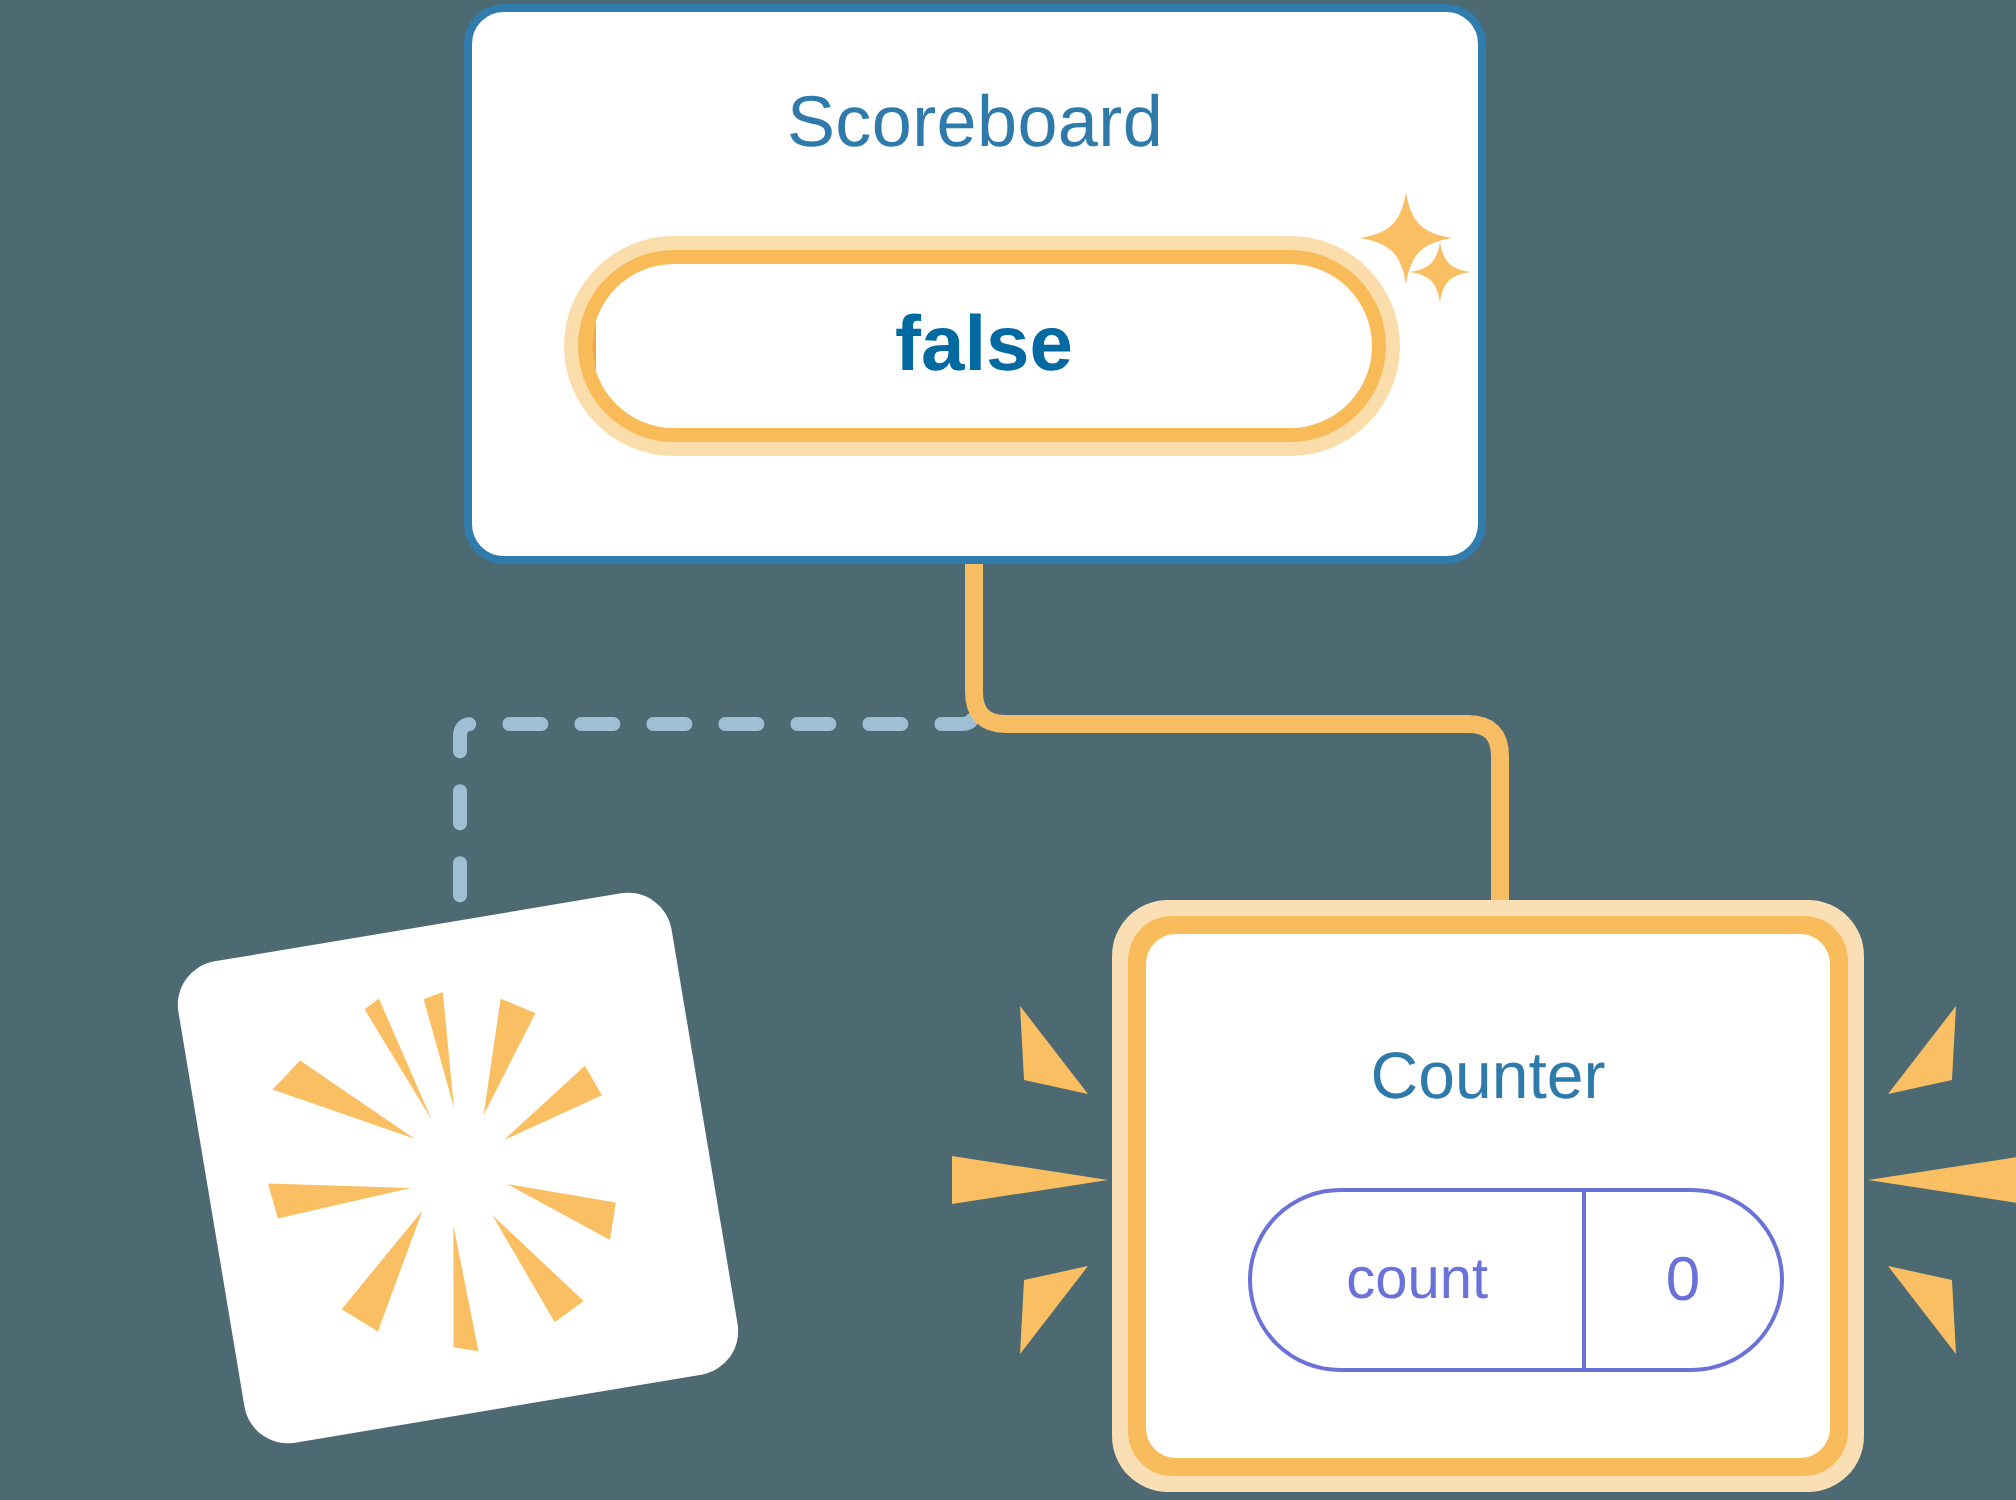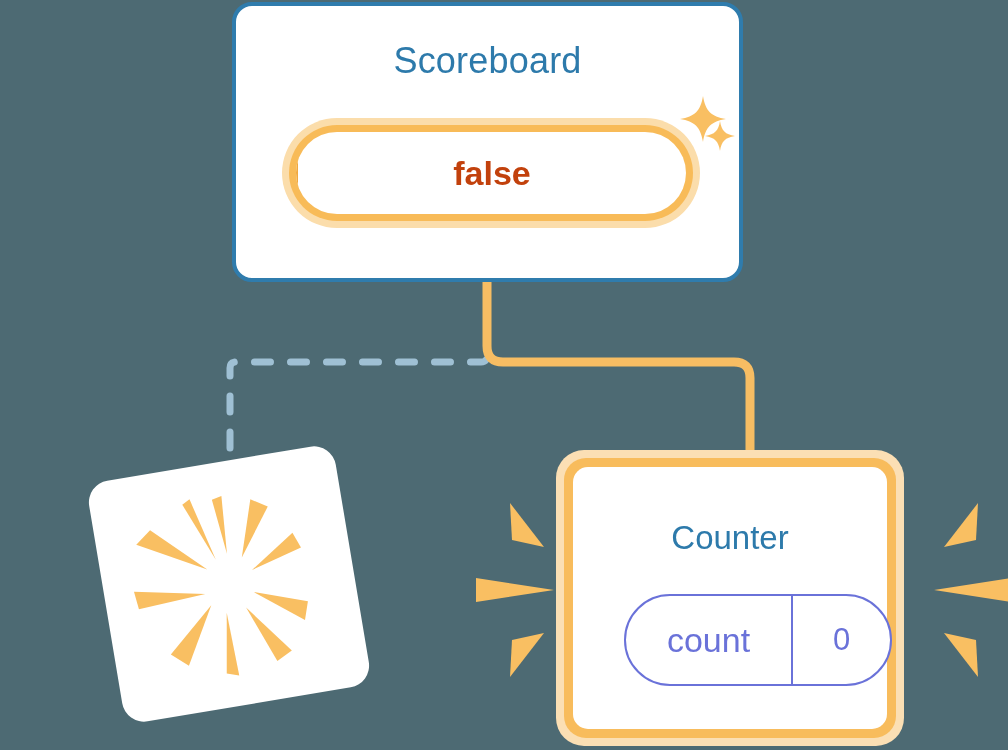--- a/index.html
+++ b/index.html
@@ -81,38 +81,38 @@
     width: 2px;
     background: #f1a93f;
     align-self: stretch;
     margin: 0;
   }
   .pill-cell-val {
     flex: 1 1 38%;
     display: flex;
     align-items: center;
     justify-content: center;
-    font-size: 34px;
+    font-size: 39px;
     font-weight: bold;
-    color: #c2410c;
+    color: #0369a1;
   }
 
   
   .sparkle {
     position: absolute;
     z-index: 7;
   }
   .sparkle-lg { left: 680px; top: 96px; width: 46px; height: 46px; }
   .sparkle-sm { left: 705px; top: 121px; width: 30px; height: 30px; }
 
   
   .card-counter {
     position: absolute;
     left: 556px; top: 450px;
-    width: 348px; height: 296px;
+    width: 376px; height: 296px;
     border-radius: 28px;
     background: #fbdfb4;
     padding: 8px;
     z-index: 6;
   }
   .card-counter-mid {
     width: 100%; height: 100%;
     border-radius: 22px;
     background: #f8bc5c;
     padding: 9px;
@@ -136,21 +136,21 @@
     position: absolute;
     left: 51px; top: 127px;
     width: 268px; height: 92px;
     border: 2px solid #6a72d9;
     border-radius: 999px;
     background: #ffffff;
     display: flex;
     align-items: stretch;
     overflow: hidden;
   }
-  .pill-thin .pill-cell-key { flex: 1 1 63%; font-size: 34px; }
+  .pill-thin .pill-cell-key { flex: 1 1 63%; font-size: 29px; }
   .pill-thin .pill-cell-val {
     flex: 1 1 37%; font-size: 31px; font-weight: normal; color: #6a72d9;
   }
   .pill-divider-blue { width: 2px; background: #6a72d9; }
 
   
   .card-ghost {
     position: absolute;
     left: 104px; top: 462px;
     width: 250px; height: 244px;

